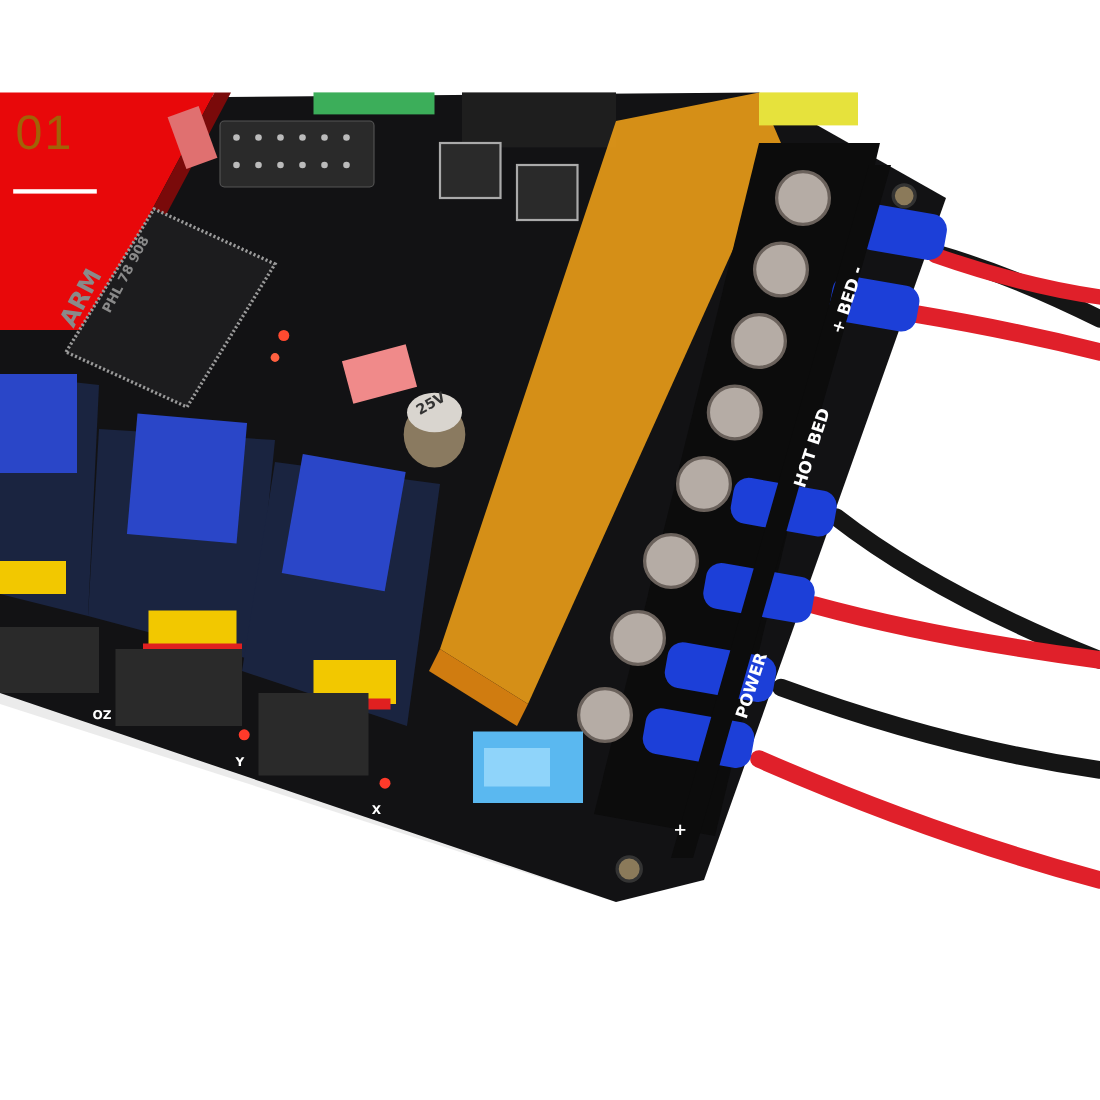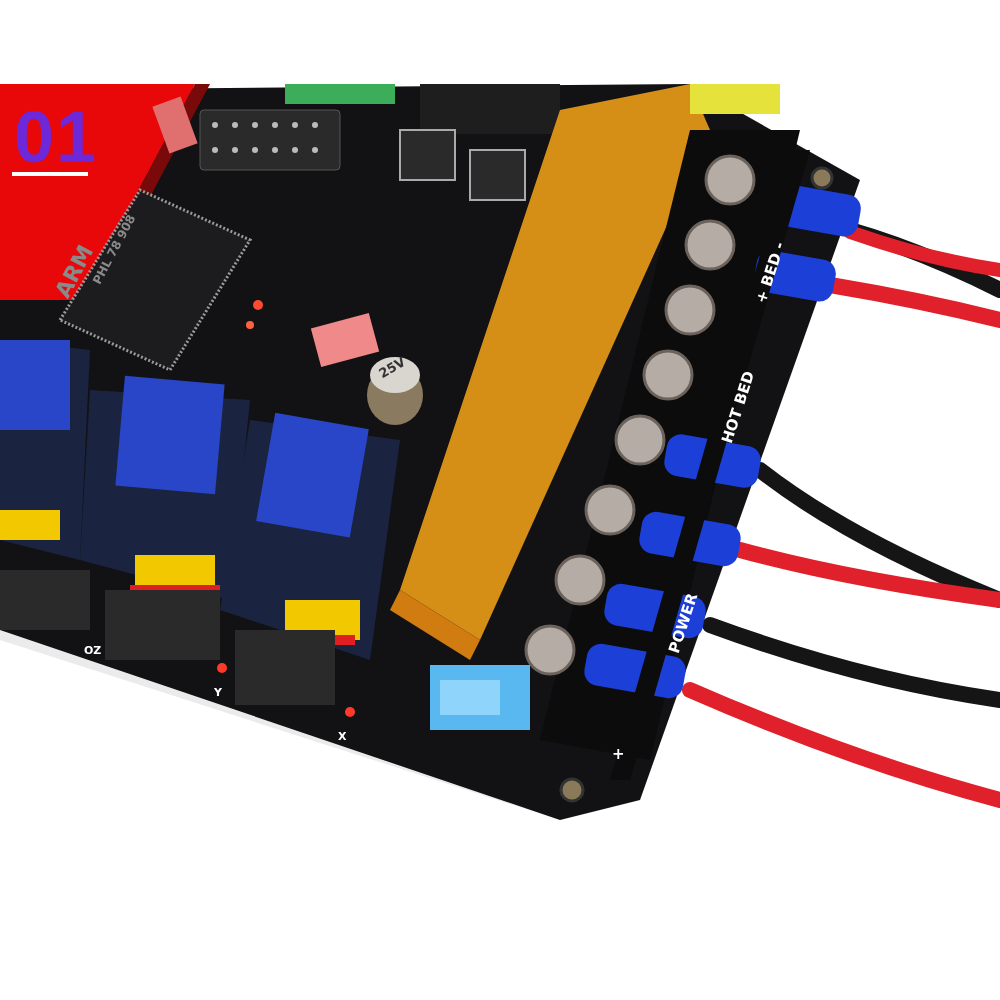--- a/index.html
+++ b/index.html
@@ -1,20 +1,20 @@
 <!DOCTYPE html>
 <html><head>
   <meta charset="utf-8">
   <style>
     html, body { margin: 0; padding: 0; background: #ffffff; }
     body { width: 1000px; height: 1000px; position: relative; overflow: hidden; font-family: "Liberation Sans", sans-serif; }
     .photo { position: absolute; left: 0; top: 0; width: 1000px; height: 1000px; }
     .badge-num {
-      position: absolute; left: 14px; top: 96px; color: #6d28d9;
-      font-size: 72px; font-weight: 700; letter-spacing: 2px;
+      position: absolute; left: 14px; top: 96px; color: #a16207;
+      font-size: 44px; font-weight: 400; letter-spacing: 2px;
       font-family: "Liberation Sans", sans-serif;
     }
     .badge-line { position: absolute; left: 12px; top: 172px; width: 76px; height: 4px; background: #ffffff; }
     .lbl { position: absolute; color: #ffffff; font-family: "DejaVu Sans", sans-serif; font-weight: bold; font-size: 15px; white-space: nowrap; }
     .chip-lbl { position: absolute; color: #8a8a8a; font-family: "DejaVu Sans", sans-serif; font-weight: bold; white-space: nowrap; }
   </style>
 </head>
 <body>
 
 <svg class="photo" viewBox="0 0 1000 1000" xmlns="http://www.w3.org/2000/svg">

